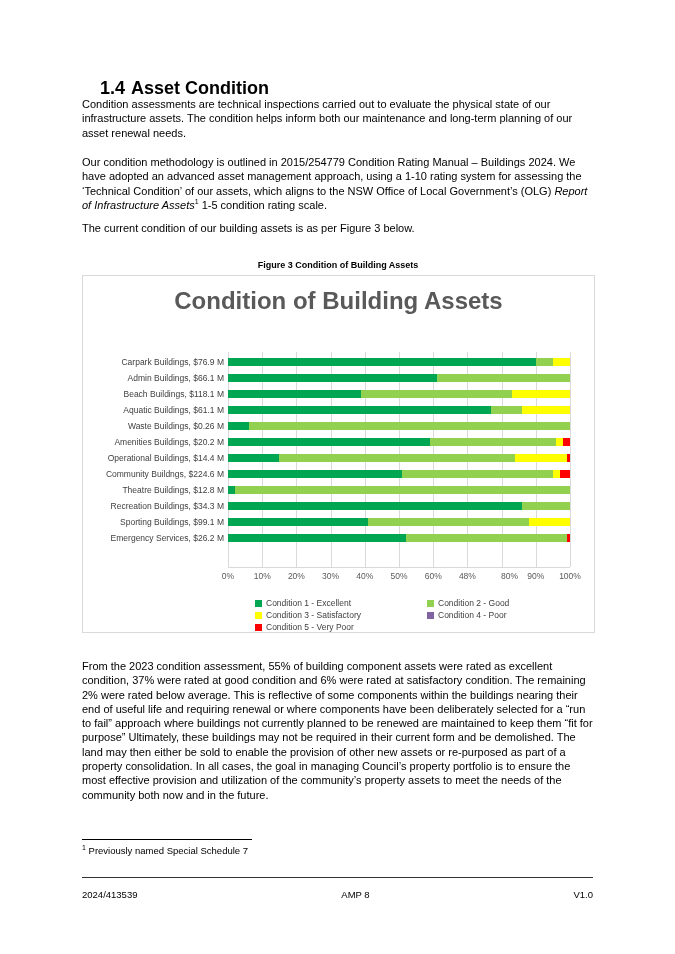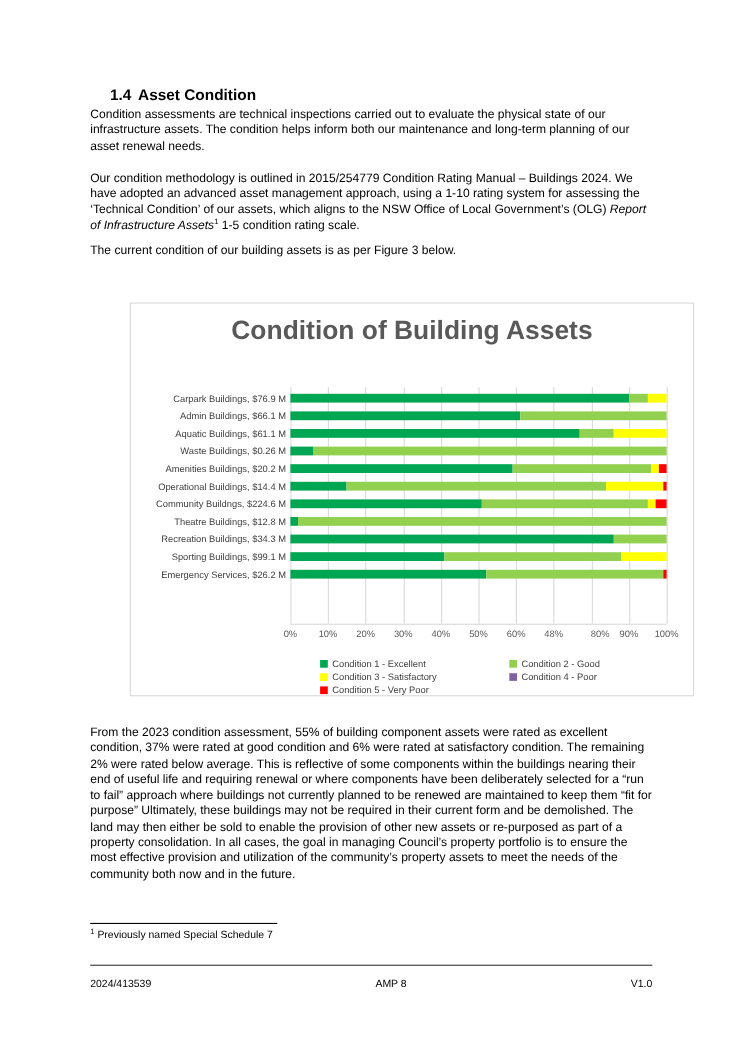--- a/index.html
+++ b/index.html
@@ -1,26 +1,26 @@
 <!DOCTYPE html>
 <html><head>
 <meta charset="utf-8">
 <style>
   html,body{margin:0;padding:0;background:#ffffff;}
   .page{position:relative;width:675px;height:954px;background:#ffffff;
         font-family:"Liberation Sans",sans-serif;color:#000;overflow:hidden;}
   .abs{position:absolute;}
   .doc{left:82px;width:512px;}
-  h1.head{font-size:14px;font-weight:bold;margin:0;}
+  h1.head{font-size:18px;font-weight:bold;margin:0;}
   .head-num{display:inline-block;}
   .head-txt{display:inline-block;margin-left:6px;}
   p.body{font-size:11px;line-height:14.3px;margin:0;}
   .caption{font-size:9px;font-weight:bold;text-align:center;}
   
-  .chart-box{left:82px;top:275px;width:511px;height:356px;border:1px solid #d9d9d9;background:#fff;margin-left:36px;}
+  .chart-box{left:82px;top:275px;width:511px;height:356px;border:1px solid #d9d9d9;background:#fff;}
   .chart-title{position:absolute;top:10px;left:0;right:0;text-align:center;
                font-weight:bold;font-size:24px;line-height:29px;color:#595959;}
   .grid-layer{position:absolute;left:145px;top:76px;width:342px;height:215px;
               border-bottom:1px solid #d9d9d9;}
   .grid-line{position:absolute;top:0;bottom:0;width:1px;background:#d9d9d9;}
   .rows{position:absolute;left:0;top:78px;width:487px;}
   .crow{display:flex;height:16px;align-items:center;}
   .clab{width:141px;padding-right:4px;text-align:right;font-size:8.5px;color:#404040;white-space:nowrap;}
   .cbars{width:342px;height:8px;display:flex;}
   .seg{height:8px;}
@@ -47,20 +47,21 @@
   <h1 class="abs doc head" style="top:78px;left:100px;width:494px;">
     <span class="head-num">1.4</span><span class="head-txt">Asset Condition</span>
   </h1>
 
   <p class="abs doc body" style="top:97px;">Condition assessments are technical inspections carried out to evaluate the physical state of our infrastructure assets. The condition helps inform both our maintenance and long-term planning of our asset renewal needs.</p>
 
   <p class="abs doc body" style="top:155px;"><span>Our condition methodology is outlined in 2015/254779 Condition Rating Manual – Buildings 2024. We have adopted an advanced asset management approach, using a 1-10 rating system for assessing the ‘Technical Condition’ of our assets, which aligns to the NSW Office of Local Government’s (OLG) </span><em>Report of Infrastructure Assets</em><span class="sup1">1</span><span> 1-5 condition rating scale.</span></p>
 
   <p class="abs doc body" style="top:221px;">The current condition of our building assets is as per Figure 3 below.</p>
 
+  <div class="abs doc caption" style="top:260px;">Figure 3 Condition of Building Assets</div>
 
   <div class="abs chart-box">
     <div class="chart-title">
       <div>Condition of Building Assets</div>
     </div>
     <div class="grid-layer">
         <div class="grid-line" style="left: 0%;"></div>
         <div class="grid-line" style="left: 10%;"></div>
         <div class="grid-line" style="left: 20%;"></div>
         <div class="grid-line" style="left: 30%;"></div>
@@ -82,20 +83,28 @@
           </div>
         </div>
         <div class="crow">
           <div class="clab">Admin Buildings, $66.1 M</div>
           <div class="cbars">
             <div class="seg" style="width: 61%; background: rgb(0, 166, 81);"></div>
             <div class="seg" style="width: 39%; background: rgb(146, 208, 80);"></div>
           </div>
         </div>
         <div class="crow">
+          <div class="clab">Beach Buildings, $118.1 M</div>
+          <div class="cbars">
+            <div class="seg" style="width: 39%; background: rgb(0, 166, 81);"></div>
+            <div class="seg" style="width: 44%; background: rgb(146, 208, 80);"></div>
+            <div class="seg" style="width: 17%; background: rgb(255, 255, 0);"></div>
+          </div>
+        </div>
+        <div class="crow">
           <div class="clab">Aquatic Buildings, $61.1 M</div>
           <div class="cbars">
             <div class="seg" style="width: 77%; background: rgb(0, 166, 81);"></div>
             <div class="seg" style="width: 9%; background: rgb(146, 208, 80);"></div>
             <div class="seg" style="width: 14%; background: rgb(255, 255, 0);"></div>
           </div>
         </div>
         <div class="crow">
           <div class="clab">Waste Buildings, $0.26 M</div>
           <div class="cbars">

